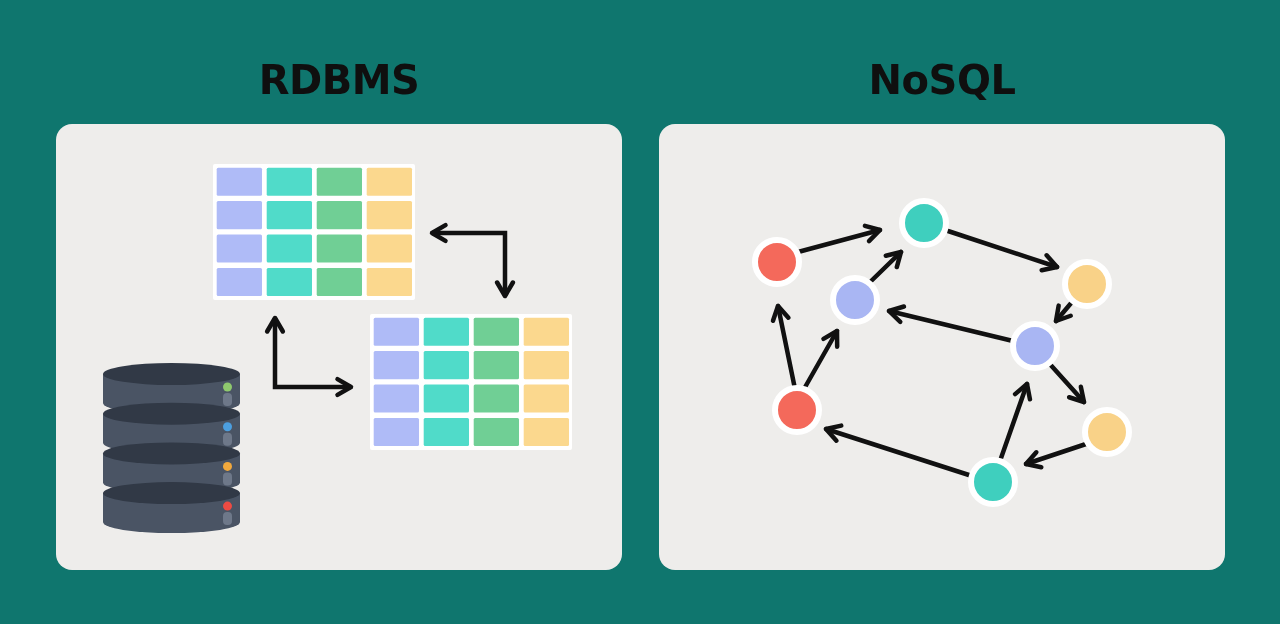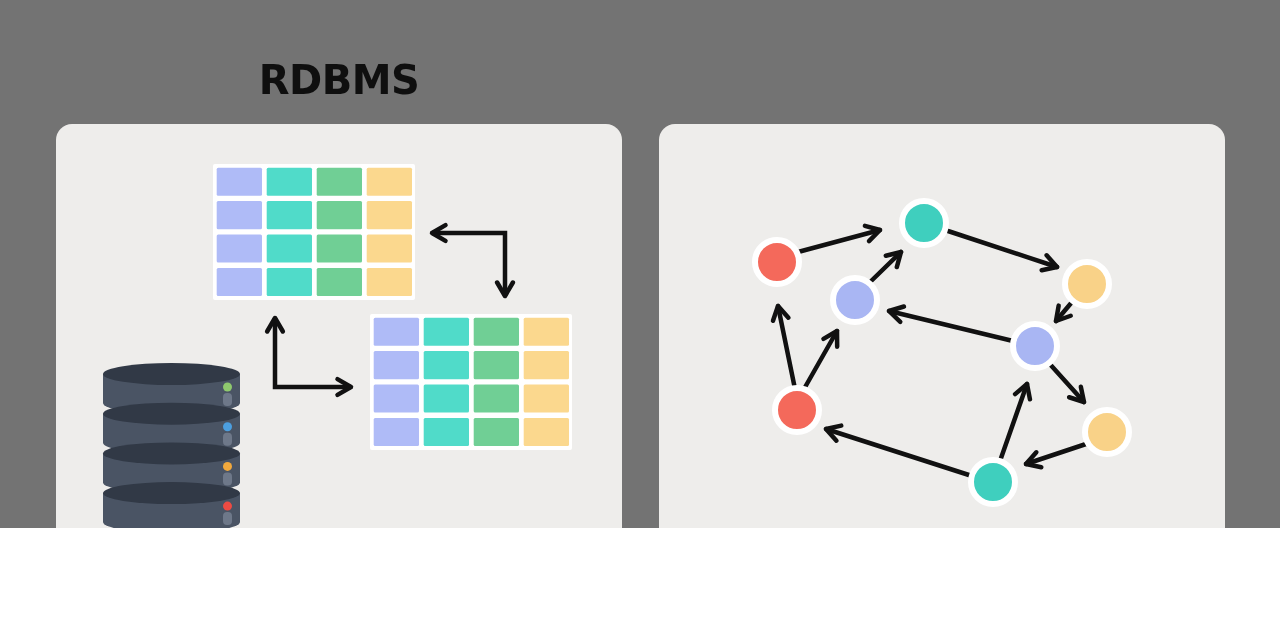--- a/index.html
+++ b/index.html
@@ -1,32 +1,33 @@
 <!DOCTYPE html>
 <html><head>
 <meta charset="utf-8">
 <style>
   html,body{margin:0;padding:0;background:#fff;}
-  .page{position:relative;width:1280px;height:528px;background:#737373;overflow:hidden;
+  .page{position:relative;width:1280px;height:624px;background:#0f766e;overflow:hidden;
         font-family:"DejaVu Sans","Liberation Sans",sans-serif;}
   .panel{position:absolute;border-radius:16px;}
   .section-title{position:absolute;top:56px;height:48px;line-height:48px;
         text-align:center;font-size:40px;font-weight:800;color:#0f0f0f;
         letter-spacing:-0.5px;}
   #title-left{left:56px;width:566px;}
   #title-right{left:659px;width:566px;}
   #diagram{position:absolute;left:0;top:0;pointer-events:none;}
 </style>
 </head>
 <body>
 
 <div class="page">
 
   <div class="section-title" id="title-left">RDBMS</div>
 
+  <div class="section-title" id="title-right">NoSQL</div>
 
   <div class="panel" id="panel-left" style="left: 56px; top: 124px; width: 566px; height: 446px; background: rgb(238, 237, 235); border-radius: 16px;"></div>
 
   <div class="panel" id="panel-right" style="left: 659px; top: 124px; width: 566px; height: 446px; background: rgb(238, 237, 235); border-radius: 16px;"></div>
 
   <svg id="diagram" width="1280" height="624" viewBox="0 0 1280 624">
     <defs>
       <marker id="arrowhead" viewBox="0 0 20 20" refX="16" refY="10" markerWidth="5" markerHeight="5" markerUnits="strokeWidth" orient="auto-start-reverse">
         <path d="M4,3 L16,10 L4,17" fill="none" stroke="#111111" stroke-width="4" stroke-linecap="round" stroke-linejoin="round"></path>
       </marker>

